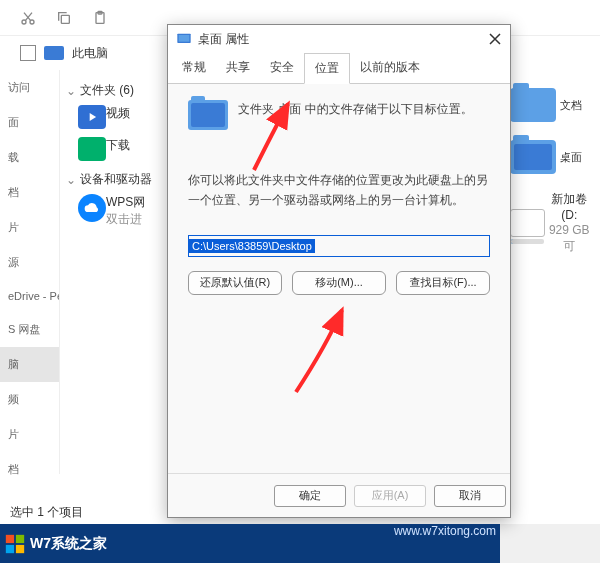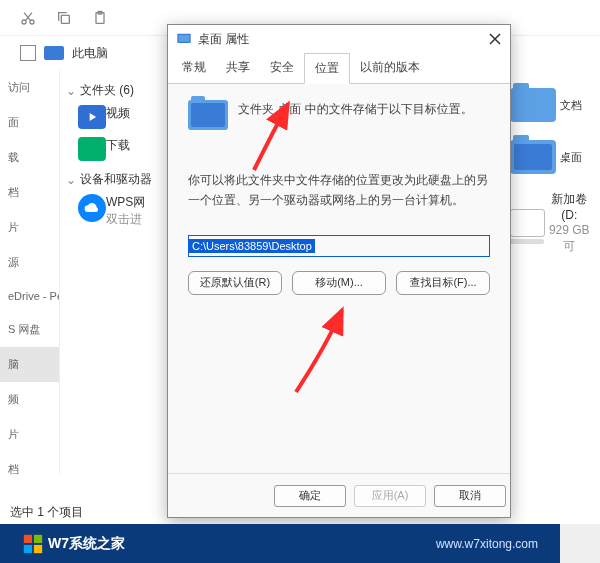--- a/index.html
+++ b/index.html
@@ -57,21 +57,21 @@
 .pathsel{background:#0a5ed8;color:#fff;padding:1px 3px;font-size:11px}
 .btns3{display:flex;gap:10px;margin-top:14px}
 .btn{flex:1;height:24px;border:1px solid #999;background:#fdfdfd;border-radius:6px;cursor:pointer;display:flex;align-items:center;justify-content:center;font-size:11px}
 .footer{position:absolute;left:0;right:0;bottom:0;height:44px;border-top:1px solid #ddd;display:flex;justify-content:flex-end;align-items:center;gap:8px;padding:0 4px}
 .fbtn{width:72px;height:22px;border:1px solid #999;background:#fdfdfd;border-radius:3px;cursor:pointer;display:flex;align-items:center;justify-content:center;font-size:11px}
 .fbtn.dis{color:#aaa;border-color:#ccc}
 .arrow{position:absolute;pointer-events:none}
 .a1{left:244px;top:100px}
 .a2{left:286px;top:306px}
 .arrow svg{overflow:visible}
-.bottombar{position:absolute;left:0;top:524px;width:560px;height:39px;background:linear-gradient(#0a3a7a,#0a3a7a);display:flex;align-items:center;justify-content:space-between;padding:0 22px}
+.bottombar{position:absolute;left:0;top:524px;width:500px;height:39px;background:linear-gradient(#0a3a7a,#0a3a7a);display:flex;justify-content:space-between;padding:0 4px}
 .w7logo{display:flex;align-items:center;gap:4px}
 .w7logo .flag{width:22px;height:22px}
 .w7t{color:#fff;font-size:14px;font-weight:bold}
 .w7url{color:#cfe2ff;font-size:12px}
 </style>
 </head>
 <body>
 
 <div class="explorer">
   <div class="toolbar">

